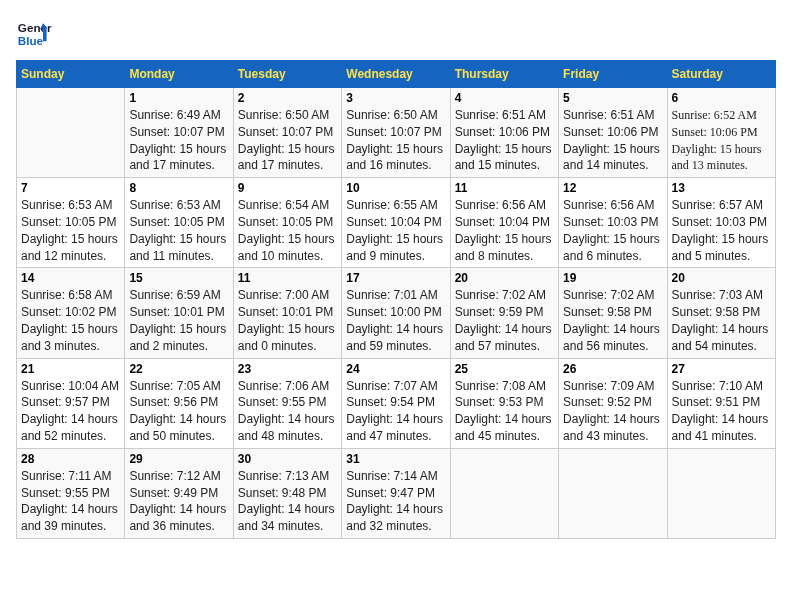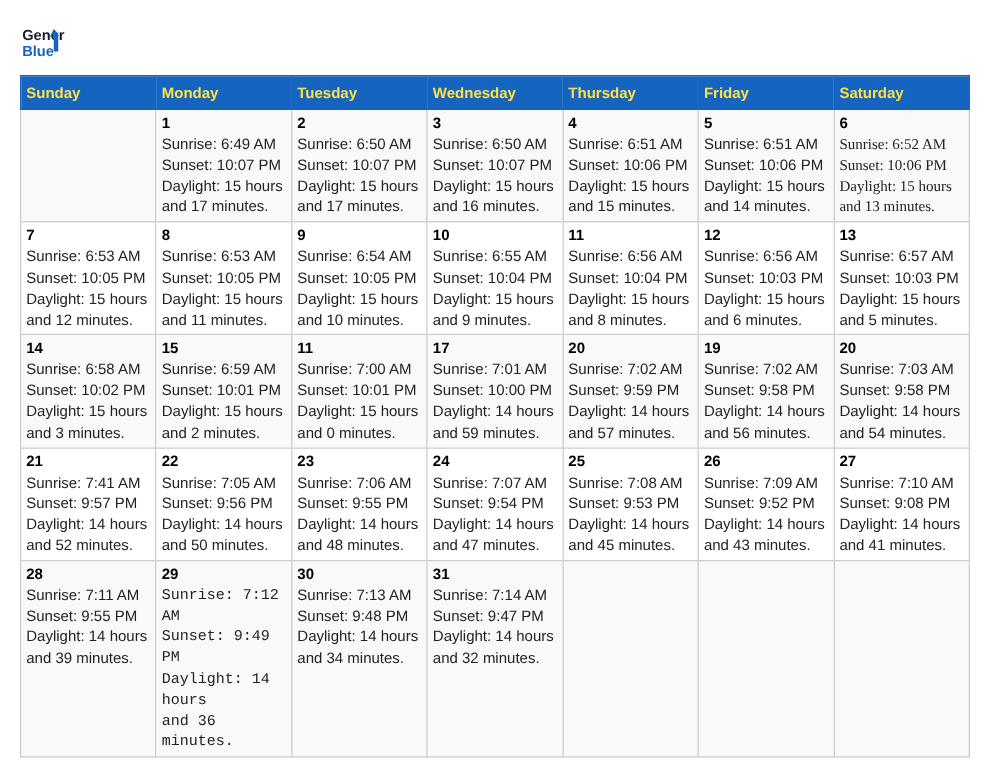--- a/index.html
+++ b/index.html
@@ -251,21 +251,21 @@
           <span class="day-num">20</span>
           <div class="day-info" style="white-space: pre-line;">Sunrise: 7:03 AM
 Sunset: 9:58 PM
 Daylight: 14 hours
 and 54 minutes.</div>
         </td>
       </tr>
       <tr>
         <td>
           <span class="day-num">21</span>
-          <div class="day-info" style="white-space: pre-line;">Sunrise: 7:41 AM
+          <div class="day-info" style="white-space: pre-line;">Sunrise: 10:04 AM
 Sunset: 9:57 PM
 Daylight: 14 hours
 and 52 minutes.</div>
         </td>
         <td>
           <span class="day-num">22</span>
           <div class="day-info" style="white-space: pre-line;">Sunrise: 7:05 AM
 Sunset: 9:56 PM
 Daylight: 14 hours
 and 50 minutes.</div>
@@ -294,36 +294,36 @@
         <td>
           <span class="day-num">26</span>
           <div class="day-info" style="white-space: pre-line;">Sunrise: 7:09 AM
 Sunset: 9:52 PM
 Daylight: 14 hours
 and 43 minutes.</div>
         </td>
         <td>
           <span class="day-num">27</span>
           <div class="day-info" style="white-space: pre-line;">Sunrise: 7:10 AM
-Sunset: 9:08 PM
+Sunset: 9:51 PM
 Daylight: 14 hours
 and 41 minutes.</div>
         </td>
       </tr>
       <tr>
         <td>
           <span class="day-num">28</span>
           <div class="day-info" style="white-space: pre-line;">Sunrise: 7:11 AM
 Sunset: 9:55 PM
 Daylight: 14 hours
 and 39 minutes.</div>
         </td>
         <td>
           <span class="day-num">29</span>
-          <div class="day-info" style="white-space: pre-line; font-family: Liberation Mono, monospace;">Sunrise: 7:12 AM
+          <div class="day-info" style="white-space: pre-line;">Sunrise: 7:12 AM
 Sunset: 9:49 PM
 Daylight: 14 hours
 and 36 minutes.</div>
         </td>
         <td>
           <span class="day-num">30</span>
           <div class="day-info" style="white-space: pre-line;">Sunrise: 7:13 AM
 Sunset: 9:48 PM
 Daylight: 14 hours
 and 34 minutes.</div>

